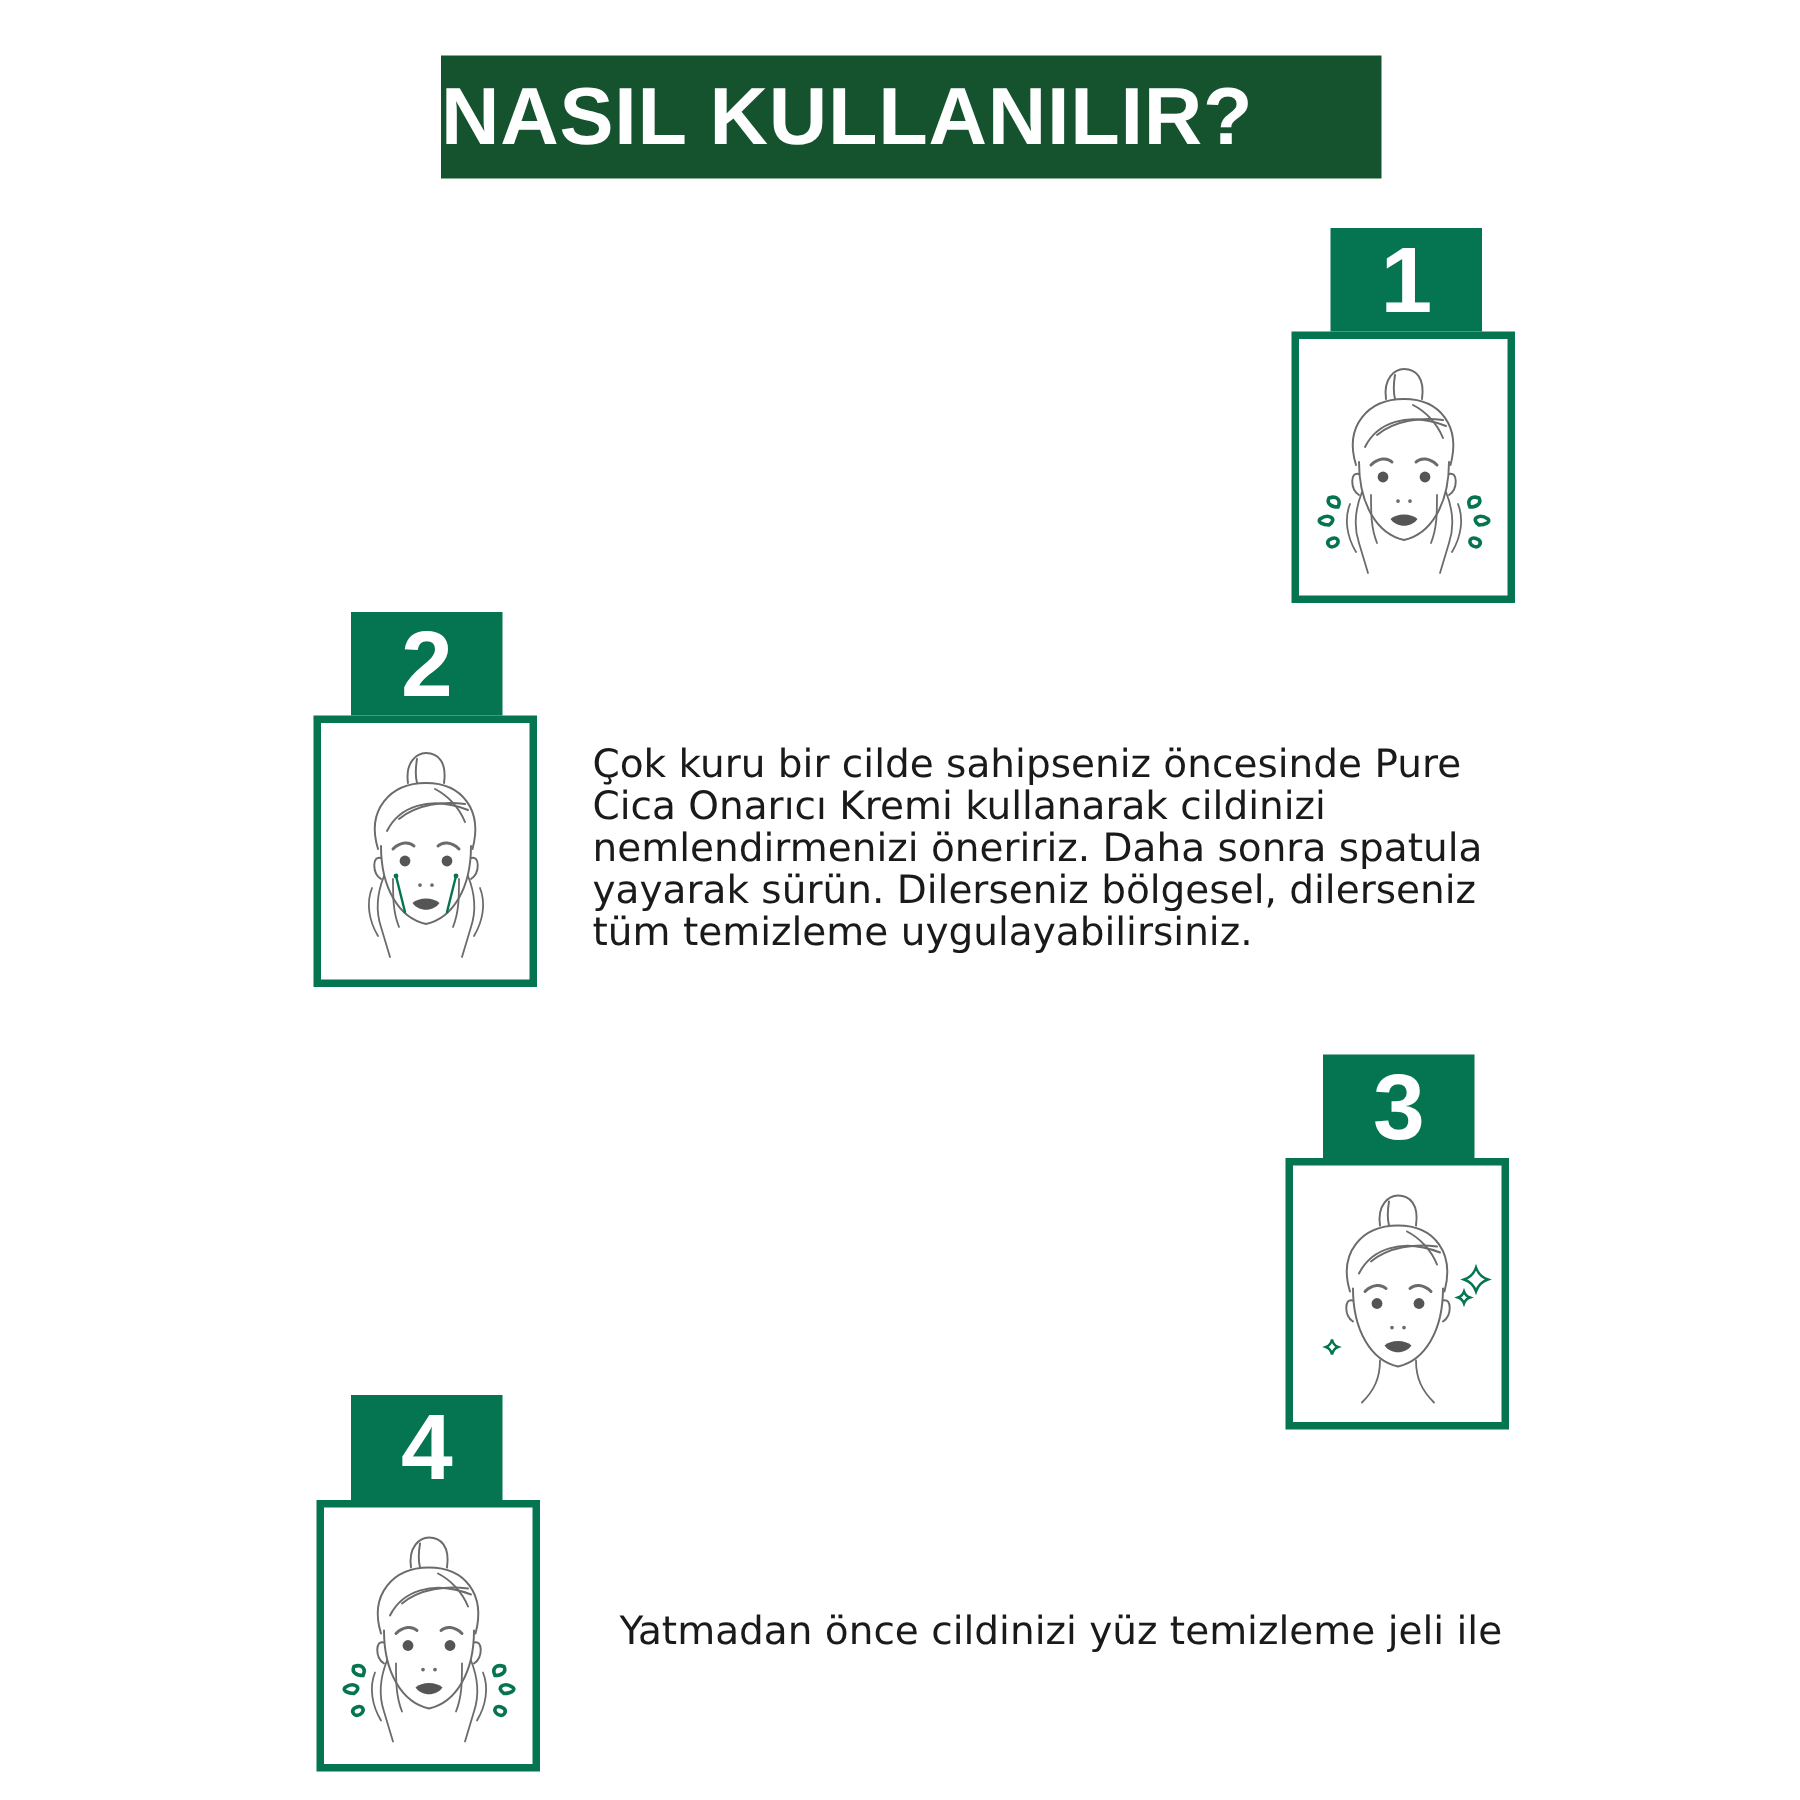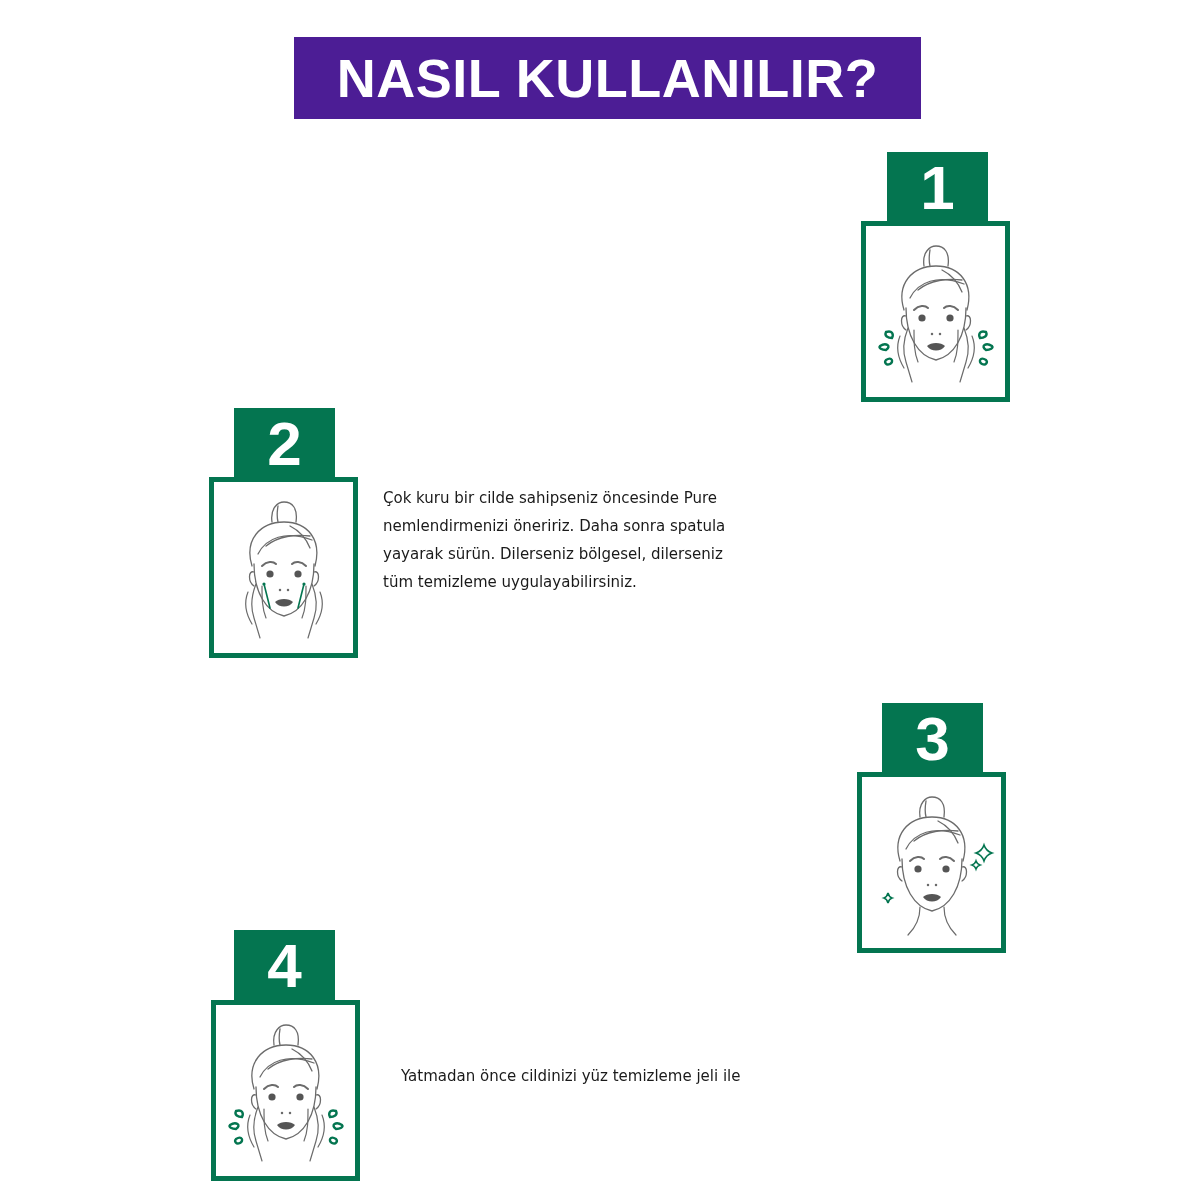--- a/index.html
+++ b/index.html
@@ -1,30 +1,30 @@
 <!DOCTYPE html>
 <html><head>
 <meta charset="utf-8">
 <style>
   html, body { margin:0; padding:0; background:#ffffff; }
   body { width:1200px; height:1200px; position:relative; overflow:hidden;
          font-family:"DejaVu Sans","Liberation Sans",sans-serif; color:#1a1a1a; }
   .title-banner { position:absolute; left:294px; top:37px; width:627px; height:82px;
-         background:#4c1d95; display:flex; align-items:center; justify-content:center; }
+         background:#14532d; display:flex; align-items:center; }
   .title-banner h1 { margin:0; color:#fff; font-family:"Liberation Sans",sans-serif;
          font-weight:bold; font-size:54px; letter-spacing:0.5px; line-height:1; }
   .step { position:absolute; }
   .step .tab { position:absolute; background:#047550; width:101px; height:72px;
          display:flex; align-items:center; justify-content:center; }
   .step .tab span { color:#fff; font-family:"Liberation Sans",sans-serif; font-weight:bold;
          font-size:62px; line-height:1; }
   .step .frame { position:absolute; width:149px; height:181px; box-sizing:border-box;
          border:5px solid #047550; background:#fff; }
   .step .frame svg { position:absolute; left:0; top:0; width:139px; height:171px; }
-  .desc { position:absolute; font-size:15px; line-height:28px; color:#1a1a1a; margin:4px; }
+  .desc { position:absolute; font-size:26px; line-height:28px; color:#1a1a1a; margin:16px; }
   .desc.left { text-align:left; }
   .desc span { display:block; white-space:nowrap; }
 </style>
 </head>
 <body>
 
 <div class="title-banner">
   <h1>NASIL KULLANILIR?</h1>
 </div>
 
@@ -110,20 +110,21 @@
           <path d="M50 90 C52 98 54 106 56 114"></path>
           <path d="M90 90 C88 98 86 106 84 114"></path>
         </g>
         <circle cx="50" cy="90" r="1.6" fill="#047550"></circle>
         <circle cx="90" cy="90" r="1.6" fill="#047550"></circle>
       </g>
     </svg>
   </div>
   <p class="desc left" style="left:379px;top:480px;">
     <span>Çok kuru bir cilde sahipseniz öncesinde Pure</span>
+    <span>Cica Onarıcı Kremi kullanarak cildinizi</span>
     <span>nemlendirmenizi öneririz. Daha sonra spatula</span>
     <span>yayarak sürün. Dilerseniz bölgesel, dilerseniz</span>
     <span>tüm temizleme uygulayabilirsiniz.</span>
   </p>
 </div>
 
 <div class="step" style="left:0;top:0;">
   <div class="tab" style="left:882px;top:703px;">
     <span>3</span>
   </div>

